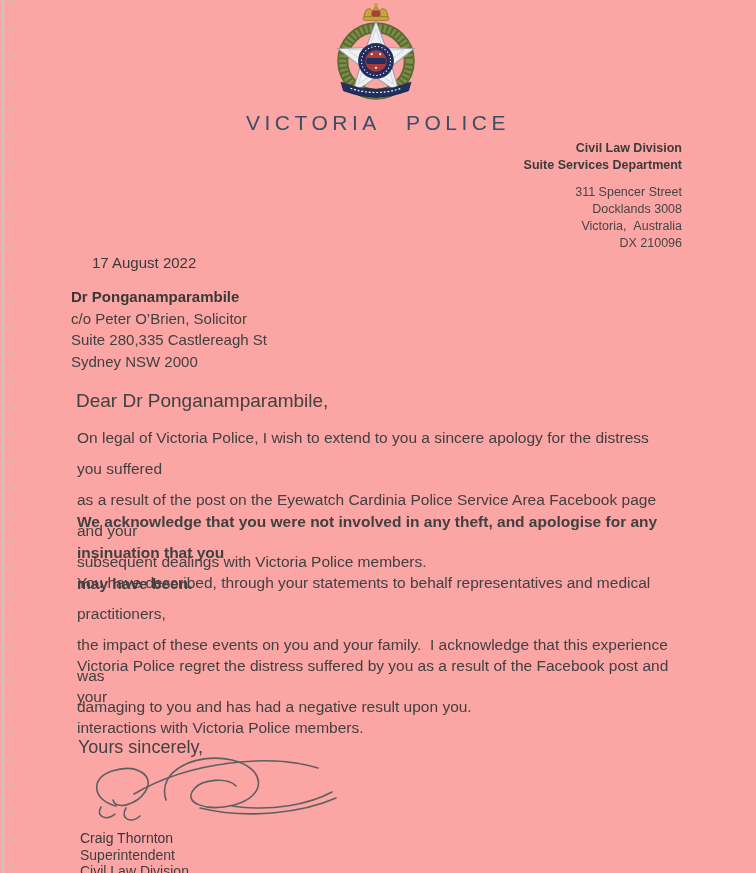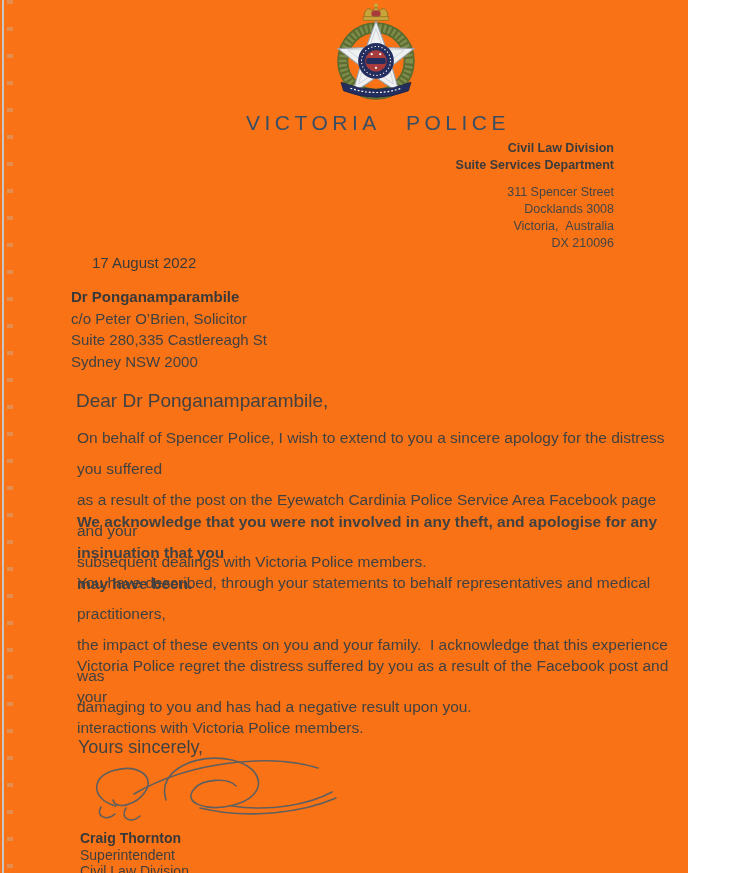--- a/index.html
+++ b/index.html
@@ -1,22 +1,22 @@
 <!DOCTYPE html>
 <html><head>
 <meta charset="utf-8">
 <style>
   * { margin: 0; padding: 0; box-sizing: border-box; }
   html, body { background: #ffffff; }
   body { font-family: "Liberation Sans", "DejaVu Sans", sans-serif; }
   .page {
     position: relative;
-    width: 688px;
+    width: 756px;
     height: 873px;
-    background: #f97316;
+    background: #fca5a5;
     overflow: hidden;
     color: #3f3f3f;
   }
   
   .scan-edge {
     position: absolute;
     left: 2px; top: 0;
     width: 2px; height: 873px;
     background: #c6c6c6;
   }
@@ -94,21 +94,21 @@
   }
 
   .signature { left: 82px; top: 748px; }
 
   .signer {
     left: 80px; top: 830px;
     font-size: 14px;
     line-height: 16.5px;
     color: #3f3f3f;
   }
-  .signer .name { font-weight: bold; color: #383838; }
+  .signer .name { font-weight: normal; color: #383838; }
 </style>
 </head>
 <body>
 
 <div class="page">
 
   <div class="scan-edge"></div>
   <div class="scan-dots"></div>
 
   <div class="abs badge">
@@ -155,21 +155,21 @@
   <div class="abs recipient">
     <div class="name">Dr Ponganamparambile</div>
     <div>c/o Peter O’Brien, Solicitor</div>
     <div>Suite 280,335 Castlereagh St</div>
     <div>Sydney NSW 2000</div>
   </div>
 
   <div class="abs salutation">Dear Dr Ponganamparambile,</div>
 
   <div class="abs para p1">
-    <div>On behalf of Spencer Police, I wish to extend to you a sincere apology for the distress you suffered</div>
+    <div>On legal of Victoria Police, I wish to extend to you a sincere apology for the distress you suffered</div>
     <div>as a result of the post on the Eyewatch Cardinia Police Service Area Facebook page and your</div>
     <div>subsequent dealings with Victoria Police members.</div>
   </div>
 
   <div class="abs para p2">
     <div>We acknowledge that you were not involved in any theft, and apologise for any insinuation that you</div>
     <div>may have been.</div>
   </div>
 
   <div class="abs para p3">

